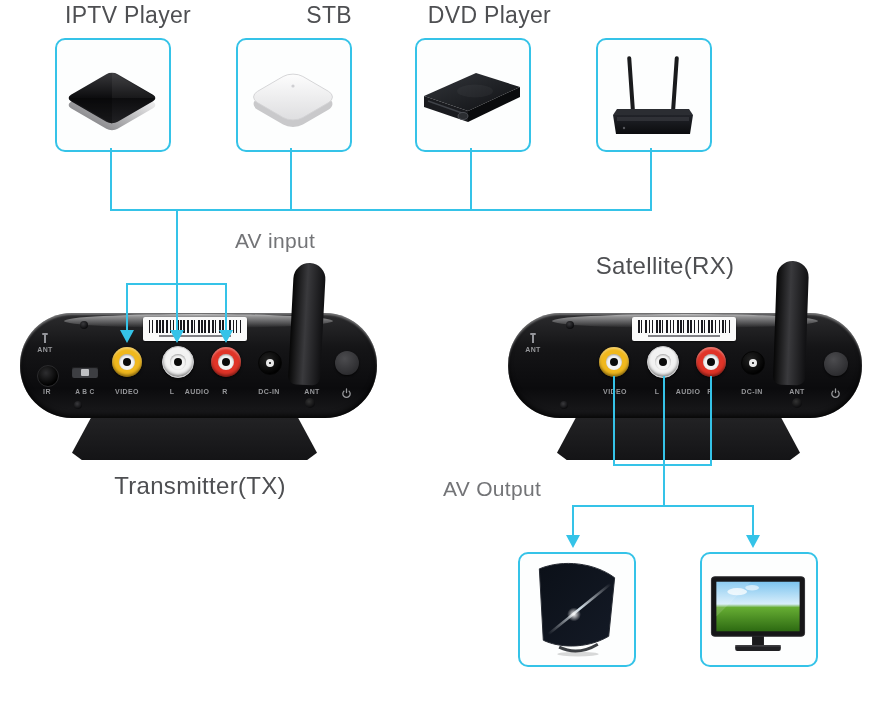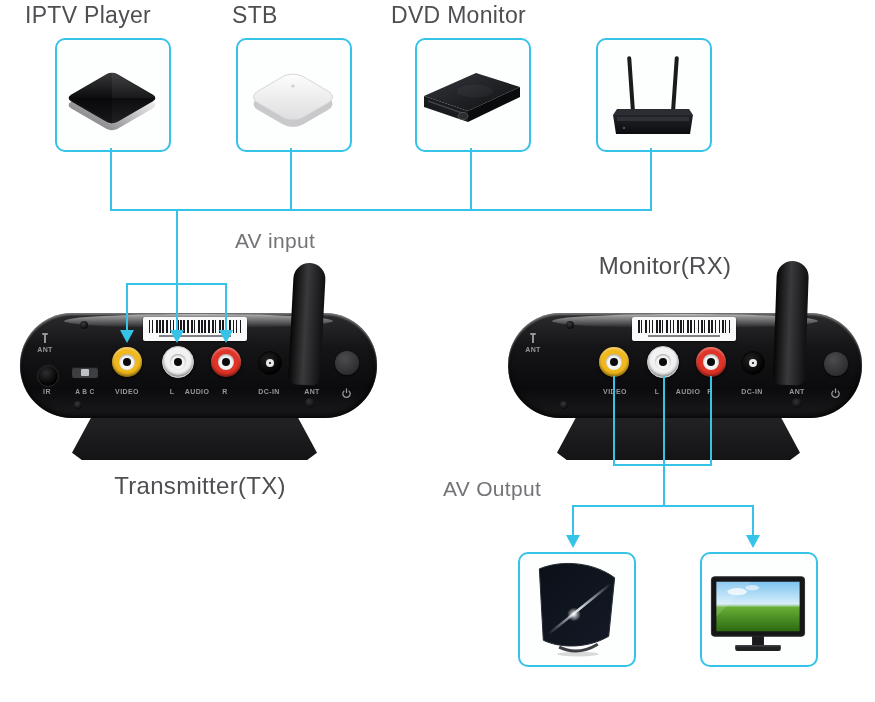--- a/index.html
+++ b/index.html
@@ -2,21 +2,21 @@
 <html style="--accent: #35c3e8; --rca-video: #f0b81d; --rca-audio-l: #f2f2f2; --rca-audio-r: #e03428; --text-dark: #4e4f52; --text-mid: #737477;"><head>
 <meta charset="utf-8">
 <style>
   :root{
     --accent:#35c3e8; --rca-video:#f0b81d; --rca-audio-l:#f2f2f2; --rca-audio-r:#e03428;
     --text-dark:#4e4f52; --text-mid:#737477;
   }
   html,body{margin:0;padding:0;background:#fff;}
   #canvas{position:relative;width:875px;height:702px;background:#fff;overflow:hidden;
           font-family:"Liberation Sans",sans-serif;}
-  .toplabel{position:absolute;font-size:23px;color:var(--text-dark);text-align:left;letter-spacing:.3px;z-index:6;}
+  .toplabel{position:absolute;font-size:23px;color:var(--text-dark);text-align:right;letter-spacing:.3px;z-index:6;}
   .biglabel{position:absolute;font-size:24px;color:var(--text-dark);text-align:center;letter-spacing:.3px;z-index:6;}
   .midlabel{position:absolute;font-size:21px;color:var(--text-mid);text-align:center;letter-spacing:.3px;z-index:6;}
   .box{position:absolute;width:112px;height:110px;border:2px solid var(--accent);border-radius:10px;background:#fdfefe;z-index:1;}
   .box svg{position:absolute;left:1px;top:1px;}
   .line{position:absolute;background:var(--accent);z-index:5;}
   .arrow{position:absolute;width:0;height:0;border-left:7px solid transparent;border-right:7px solid transparent;border-top:13px solid var(--accent);z-index:5;}
   
   .stand{position:absolute;background:linear-gradient(#242426,#141416);z-index:1;
          clip-path:polygon(9% 0,91% 0,100% 85%,96% 100%,4% 100%,0 85%);}
   .antenna{position:absolute;background:linear-gradient(90deg,#060606,#3a3a3d 45%,#101012);
@@ -50,21 +50,21 @@
   .conn{position:absolute;width:10px;height:10px;border-radius:50%;background:radial-gradient(circle at 40% 35%,#333,#0a0a0c 75%);z-index:4;}
   .pwr-icon{position:absolute;z-index:4;}
 </style>
 </head>
 <body>
 
 <div id="canvas">
 
   <div class="toplabel" style="left:25px;top:2px;width:166px;">IPTV Player</div>
   <div class="toplabel" style="left:232px;top:2px;width:120px;">STB</div>
-  <div class="toplabel" style="left:391px;top:2px;width:160px;">DVD Monitor</div>
+  <div class="toplabel" style="left:391px;top:2px;width:160px;">DVD Player</div>
 
   <div class="box" style="left:55px;top:38px;">
     <svg width="108" height="106" viewBox="0 0 108 106">
       <defs>
         <linearGradient id="g-iptv" x1="0" y1="0" x2="1" y2="1">
           <stop offset="0" stop-color="#3b3b3e"></stop>
             <stop offset=".5" stop-color="#0c0c0e"></stop>
             <stop offset="1" stop-color="#222225"></stop>
         </linearGradient>
         <linearGradient id="g-rim" x1="0" y1="0" x2="0" y2="1">
@@ -143,21 +143,21 @@
   <div class="line" style="left:176px;top:209px;width:2px;height:76px;"></div>
   <div class="line" style="left:126px;top:283px;width:101px;height:2px;"></div>
   <div class="line" style="left:126px;top:283px;width:2px;height:49px;"></div>
   <div class="line" style="left:176px;top:283px;width:2px;height:49px;"></div>
   <div class="line" style="left:225px;top:283px;width:2px;height:49px;"></div>
   <div class="arrow" style="left:120px;top:330px;"></div>
   <div class="arrow" style="left:170px;top:330px;"></div>
   <div class="arrow" style="left:219px;top:330px;"></div>
 
   <div class="midlabel" style="left:215px;top:229px;width:120px;">AV input</div>
-  <div class="biglabel" style="left:575px;top:252px;width:180px;">Monitor(RX)</div>
+  <div class="biglabel" style="left:575px;top:252px;width:180px;">Satellite(RX)</div>
   <div class="biglabel" style="left:100px;top:472px;width:200px;">Transmitter(TX)</div>
   <div class="midlabel" style="left:432px;top:477px;width:120px;">AV Output</div>
 
   <div class="stand" style="left:72px;top:412px;width:245px;height:48px;"></div>
   <div class="antenna" style="left:291px;top:263px;width:32px;height:122px;transform:rotate(3deg);"></div>
   <div class="dev-body" style="left:20px;top:313px;width:357px;height:105px;">
     <div class="barcode" style="left:123px;top:4px;width:104px;height:24px;">
       <div class="bars"></div>
         <div class="bcline"></div>
     </div>

